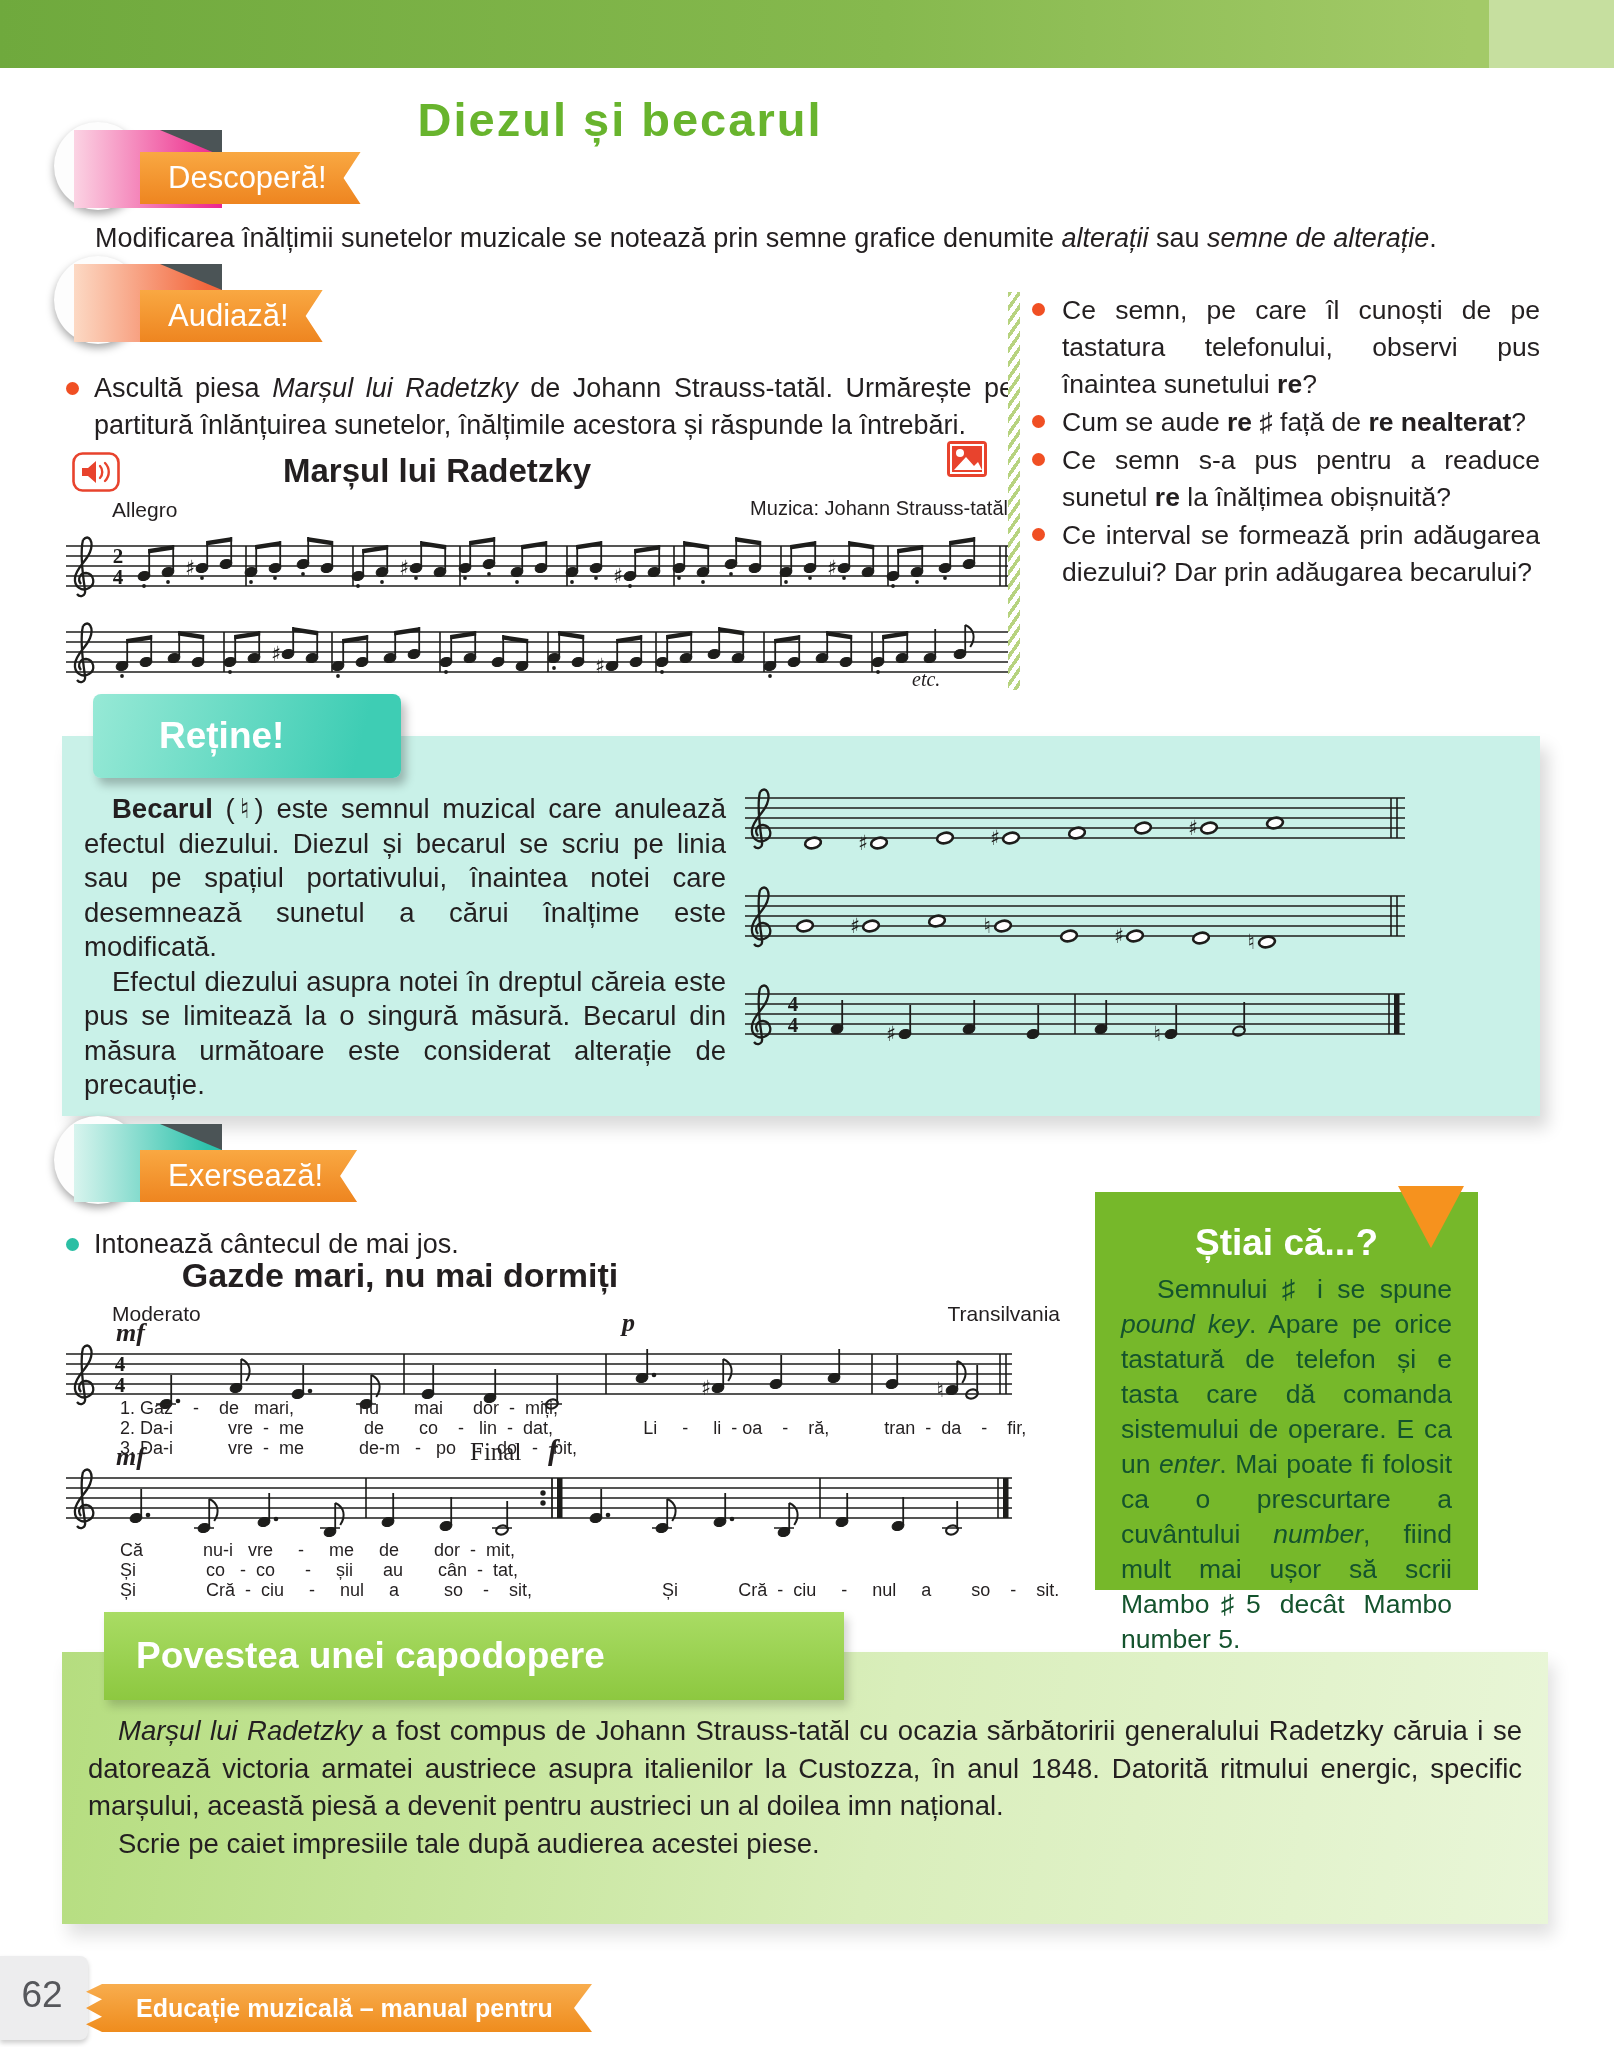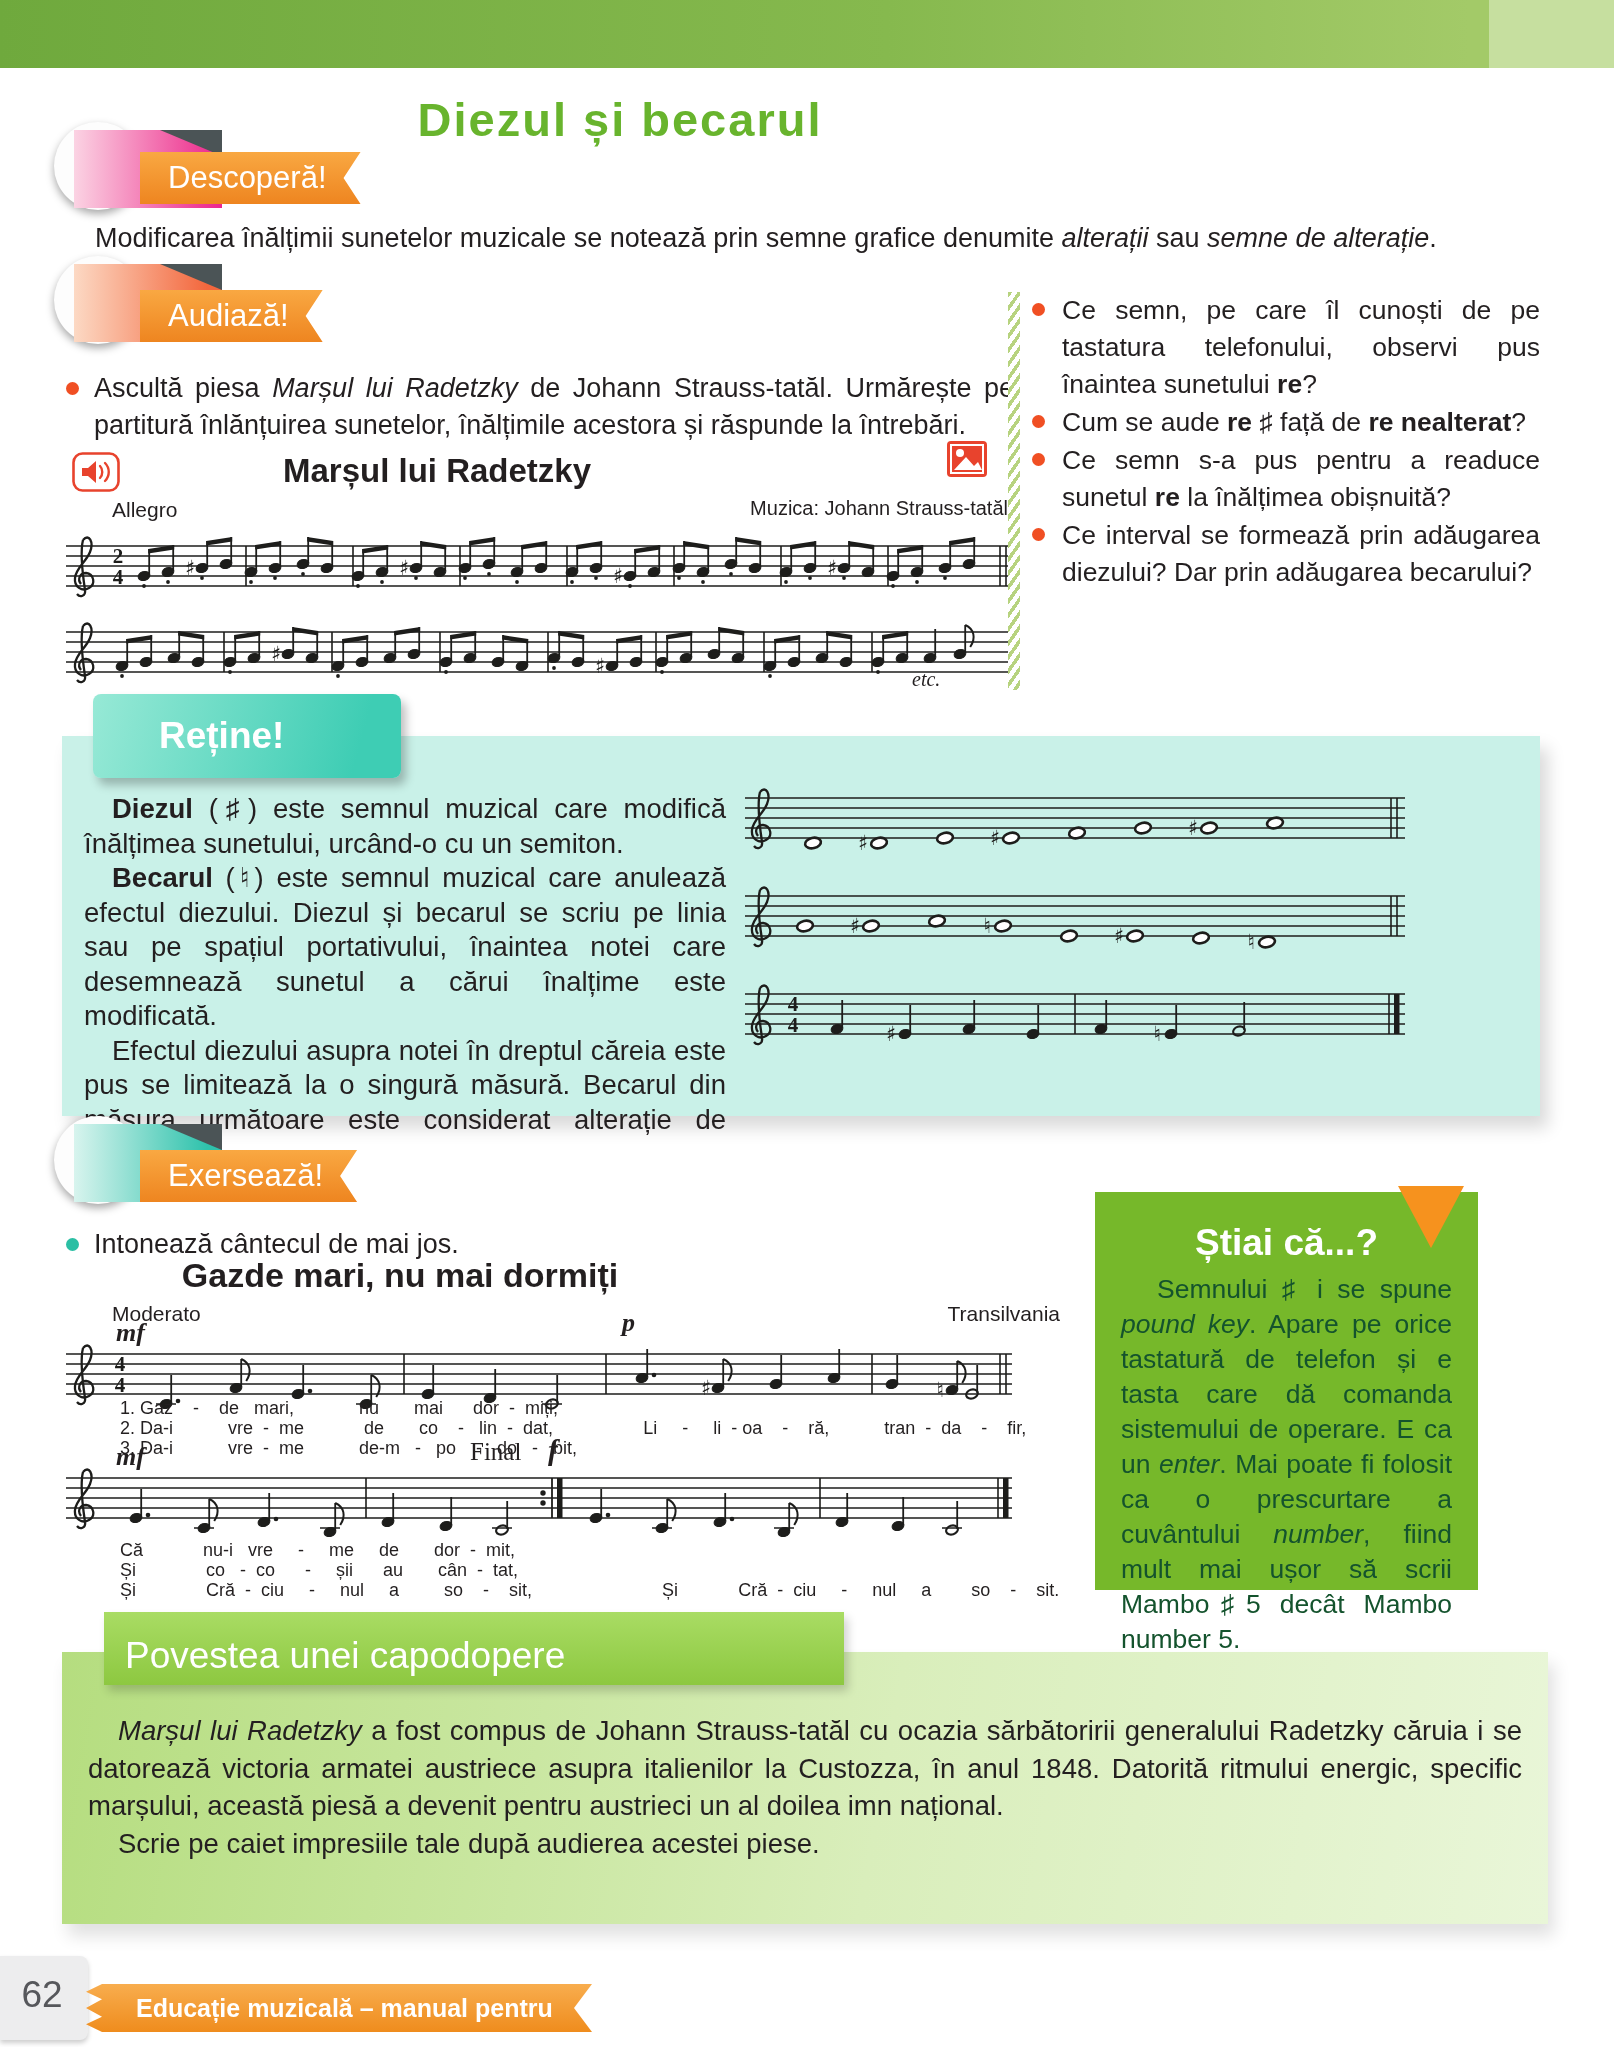--- a/index.html
+++ b/index.html
@@ -56,23 +56,23 @@
                  box-shadow:5px 7px 10px rgba(0,0,0,.25);box-sizing:border-box;border-radius:8px;}
   .retine-text{position:absolute;left:84px;top:792px;width:642px;text-align:justify;}
   .retine-text p{margin:0;text-indent:28px;font-size:27.5px;line-height:34.5px;}
 
   .green-box{position:absolute;left:1095px;top:1192px;width:383px;height:398px;background:#76b82a;}
   .green-tri{position:absolute;left:1398px;top:1186px;width:66px;height:62px;background:#f6921e;
              clip-path:polygon(0 0,100% 0,50% 100%);}
   .green-box h2{margin:30px 0 8px 0;text-align:center;color:#fff;font-size:37px;}
   .green-box .gb-body{padding:0 26px;color:#14532d;font-size:26.5px;line-height:35px;text-align:justify;text-indent:36px;}
 
-  .pov-banner{position:absolute;left:104px;top:1612px;width:740px;height:73px;
+  .pov-banner{position:absolute;left:104px;top:1612px;width:740px;height:88px;
               background:linear-gradient(180deg,#a9dc64 0%,#8dc840 100%);
-              color:#fff;font-weight:normal;font-size:37px;line-height:88px;padding-left:21px;
+              color:#fff;font-weight:bold;font-size:37px;line-height:88px;padding-left:32px;
               box-sizing:border-box;box-shadow:4px 6px 9px rgba(0,0,0,.18);}
   .pov-box{position:absolute;left:62px;top:1652px;width:1486px;height:272px;
            background:linear-gradient(100deg,#b5dd7f 0%,#d9eebb 55%,#e9f6d8 100%);
            box-shadow:6px 12px 16px rgba(0,0,0,.12);}
   .pov-text{position:absolute;left:88px;top:1712px;width:1434px;text-align:justify;}
   .pov-text p{margin:0;text-indent:30px;font-size:27.5px;line-height:37.5px;}
 
   
   .lyr{position:absolute;left:66px;width:1000px;font-size:18px;line-height:20px;white-space:pre;}
 
@@ -385,21 +385,20 @@
   <div class="qcol">
     <div class="q"><span class="dot"></span><span>Ce semn, pe care îl cunoști de pe tastatura telefonului, observi pus înaintea sunetului </span><b>re</b><span>?</span></div>
     <div class="q"><span class="dot"></span><span>Cum se aude </span><b>re</b><span> ♯ față de </span><b>re nealterat</b><span>?</span></div>
     <div class="q"><span class="dot"></span><span>Ce semn s-a pus pentru a readuce sunetul </span><b>re</b><span> la înălțimea obișnuită?</span></div>
     <div class="q"><span class="dot"></span><span>Ce interval se formează prin adăugarea diezului? Dar prin adăugarea becarului?</span></div>
   </div>
 
   <div class="retine-box"></div>
   <div class="retine-banner">Reține!</div>
   <div class="retine-text">
-    <p><b>Diezul</b><span> (♯) este semnul muzical care modifică înălțimea sunetului, urcând-o cu un semiton.</span></p>
     <p><b>Becarul</b><span> (♮) este semnul muzical care anulează efectul diezului. Diezul și becarul se scriu pe linia sau pe spațiul portativului, înaintea notei care desemnează sunetul a cărui înalțime este modificată.</span></p>
     <p>Efectul diezului asupra notei în dreptul căreia este pus se limitează la o singură măsură. Becarul din măsura următoare este considerat alterație de precauție.</p>
   </div>
   <svg class="staff" id="ret1" style="left:745px;top:782px;" width="660" height="70">
       <line x1="0" y1="16" x2="660" y2="16" stroke="#1d1d1b" stroke-width="1.4"></line>
       <line x1="0" y1="26" x2="660" y2="26" stroke="#1d1d1b" stroke-width="1.4"></line>
       <line x1="0" y1="36" x2="660" y2="36" stroke="#1d1d1b" stroke-width="1.4"></line>
       <line x1="0" y1="46" x2="660" y2="46" stroke="#1d1d1b" stroke-width="1.4"></line>
       <line x1="0" y1="56" x2="660" y2="56" stroke="#1d1d1b" stroke-width="1.4"></line>
       <path d="M 15 10 C 21 3 26 12 22 22

